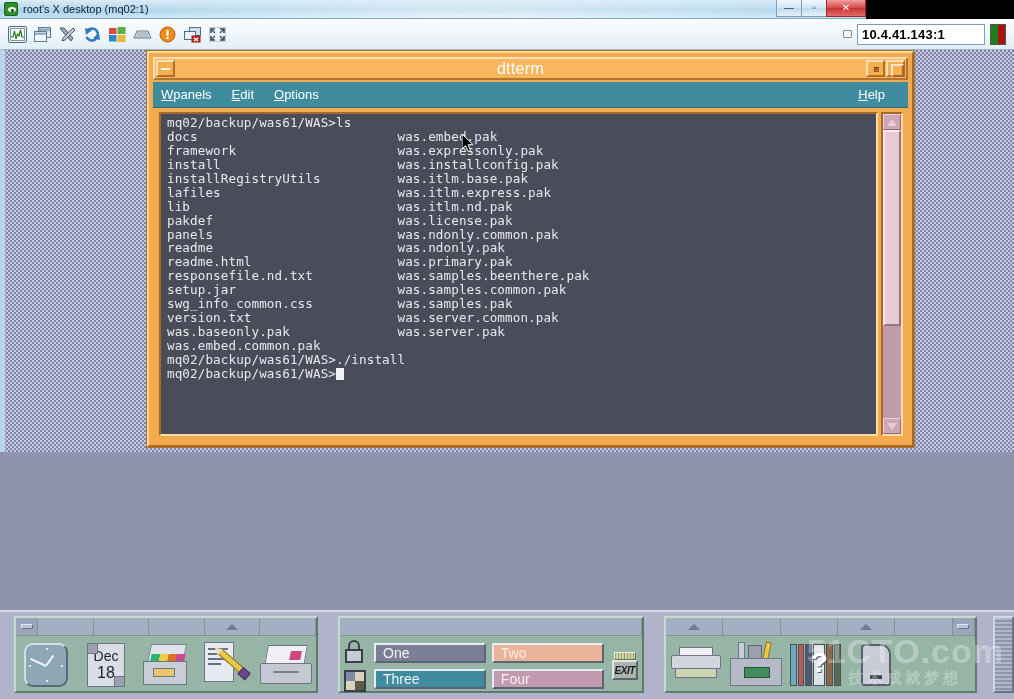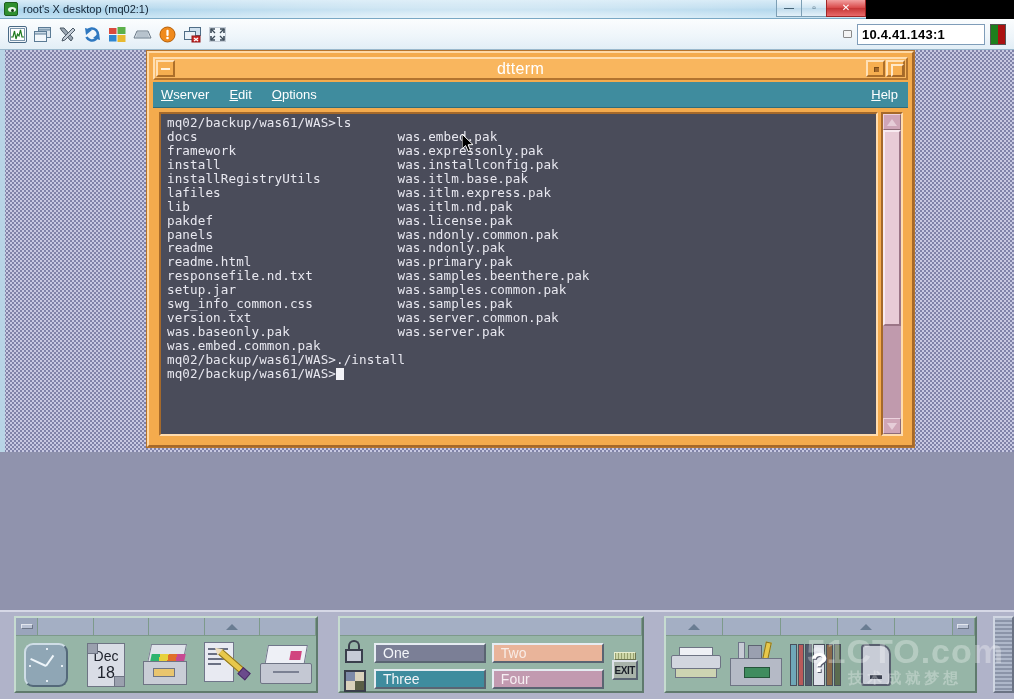--- a/index.html
+++ b/index.html
@@ -191,21 +191,21 @@
     display: flex; align-items: center;
     padding: 0 8px;
     border-bottom: 1px solid #2e6c7c;
   }
   .dt-menu-item {
     font-size: 13px; color: #ffffff; margin-right: 20px;
     font-family: "Liberation Sans", sans-serif;
   }
   .dt-menu-item u { text-decoration: underline; }
   .dt-menu-spacer { flex: 1; }
-  .dt-menu-help { margin-right: 2px; }
+  .dt-menu-help { margin-right: 15px; }
 
   .dt-body {
     position: absolute; left: 4px; top: 55px; right: 4px; bottom: 5px;
     background: #f4ab4d;
     display: flex;
   }
   .dt-screen-wrap {
     flex: 1;
     margin: 4px 0 4px 6px;
     border-top: 2px solid #a5692a; border-left: 2px solid #a5692a;
@@ -450,21 +450,21 @@
     border-right: 2px solid #5a6472; border-bottom: 2px solid #5a6472;
     font-family: "Liberation Sans", sans-serif;
     font-size: 14px; color: #f2f4f8;
     display: flex; align-items: center; padding-left: 7px;
   }
   .ws-one { background: #7b7f96; }
   .ws-two { background: #e9b49a; color: #f8ece6; }
   .ws-three { background: #3f8c9e; }
   .ws-four { background: #c29ab0; color: #f6eef2; }
 
-  .ws-side { display: flex; flex-direction: column; justify-content: space-around; align-items: center; width: 34px; }
+  .ws-side { display: flex; flex-direction: column; justify-content: space-around; align-items: center; width: 34px; font-style: italic; }
   .busy-light {
     width: 22px; height: 8px; background: #b8c38f;
     border-top: 1px solid #e8eed0; border-left: 1px solid #e8eed0;
     border-right: 1px solid #6c7450; border-bottom: 1px solid #6c7450;
     background-image: repeating-linear-gradient(to right, #96a06e 0 1px, #cdd6a8 1px 3px);
   }
   .exit-btn {
     width: 26px; height: 20px;
     border-top: 2px solid #dfe4ea; border-left: 2px solid #dfe4ea;
     border-right: 2px solid #5a6472; border-bottom: 2px solid #5a6472;
@@ -718,21 +718,21 @@
       <div class="dt-titlebar">
         <div class="dt-menubtn">
             <span></span>
           </div>
         <div class="dt-title">dtterm</div>
         <div class="dt-btn min"></div>
         <div class="dt-btn max"></div>
       </div>
 
       <div class="dt-menubar">
-        <div class="dt-menu-item"><u>W</u><span>server</span></div>
+        <div class="dt-menu-item"><u>W</u><span>panels</span></div>
         <div class="dt-menu-item"><u>E</u><span>dit</span></div>
         <div class="dt-menu-item"><u>O</u><span>ptions</span></div>
         <div class="dt-menu-spacer"></div>
         <div class="dt-menu-item dt-menu-help"><u>H</u><span>elp</span></div>
       </div>
 
       <div class="dt-body">
         <div class="dt-screen-wrap">
           <div class="dt-screen" id="terminal-screen"><div class="term-line">mq02/backup/was61/WAS&gt;ls</div><div class="term-line">docs                          was.embed.pak</div><div class="term-line">framework                     was.expressonly.pak</div><div class="term-line">install                       was.installconfig.pak</div><div class="term-line">installRegistryUtils          was.itlm.base.pak</div><div class="term-line">lafiles                       was.itlm.express.pak</div><div class="term-line">lib                           was.itlm.nd.pak</div><div class="term-line">pakdef                        was.license.pak</div><div class="term-line">panels                        was.ndonly.common.pak</div><div class="term-line">readme                        was.ndonly.pak</div><div class="term-line">readme.html                   was.primary.pak</div><div class="term-line">responsefile.nd.txt           was.samples.beenthere.pak</div><div class="term-line">setup.jar                     was.samples.common.pak</div><div class="term-line">swg_info_common.css           was.samples.pak</div><div class="term-line">version.txt                   was.server.common.pak</div><div class="term-line">was.baseonly.pak              was.server.pak</div><div class="term-line">was.embed.common.pak</div><div class="term-line">mq02/backup/was61/WAS&gt;./install</div><div class="term-line"><span>mq02/backup/was61/WAS&gt;</span><span class="cursor-block"></span></div></div>
         </div>

